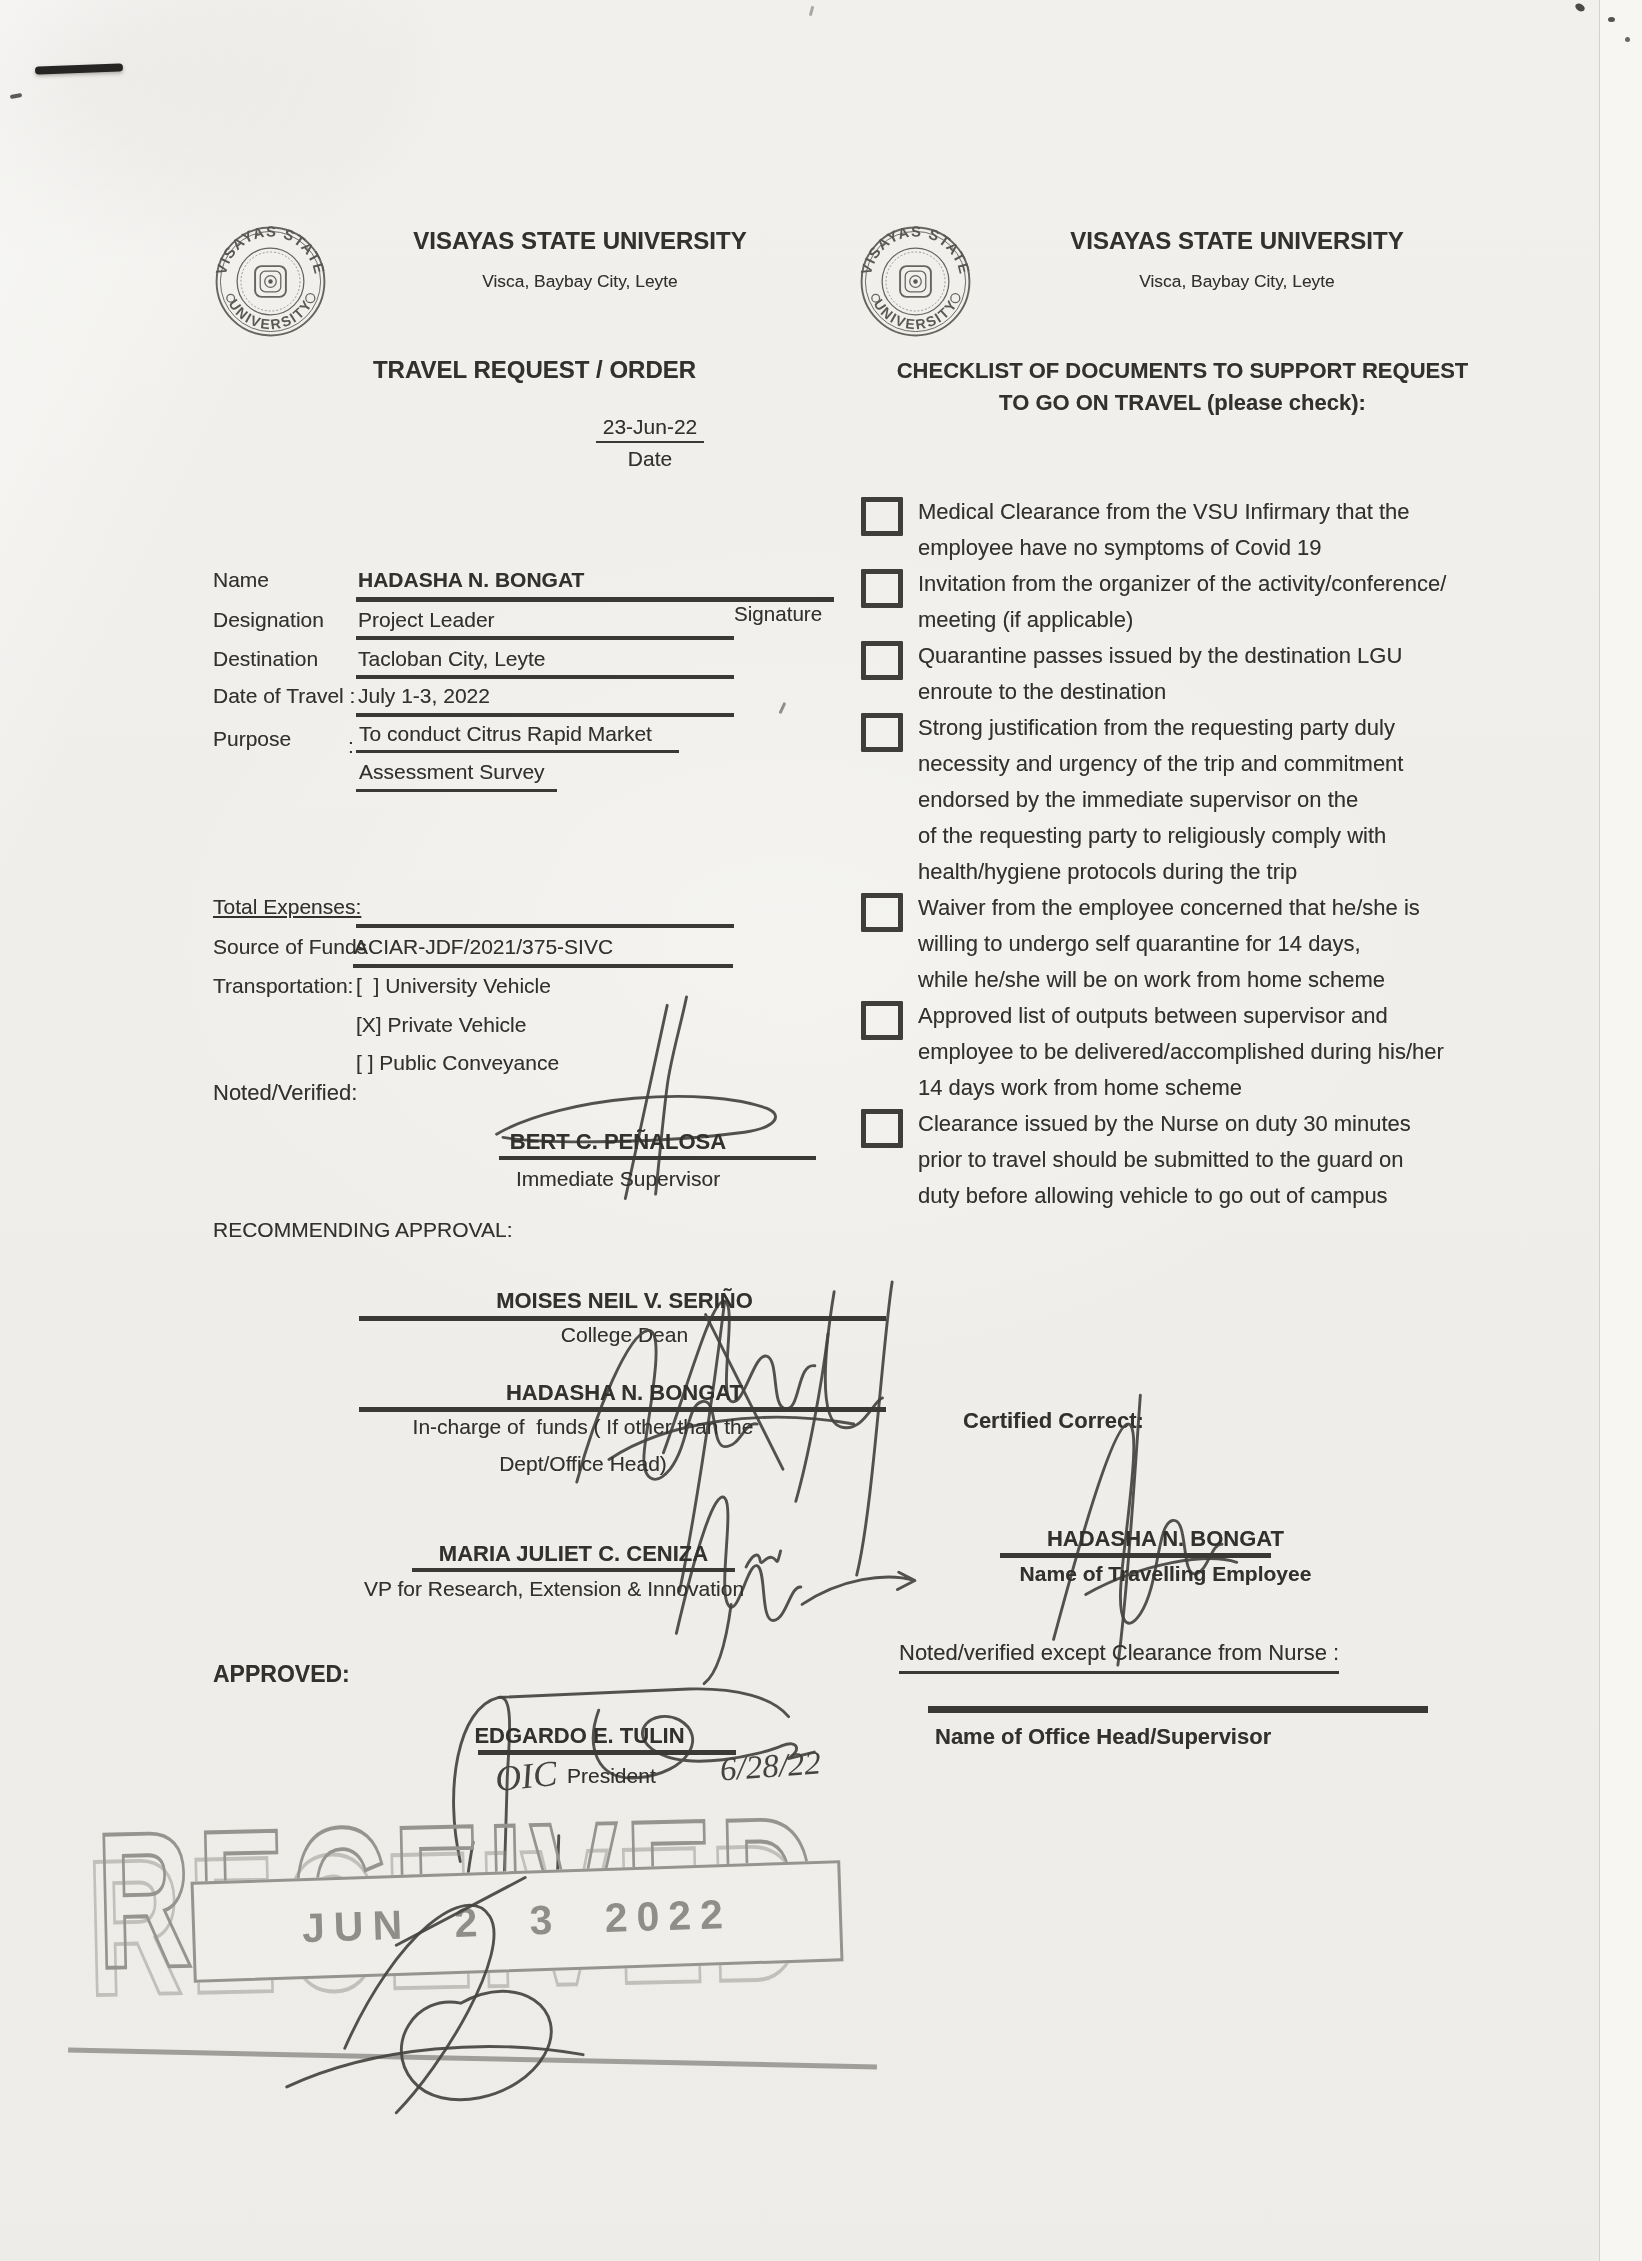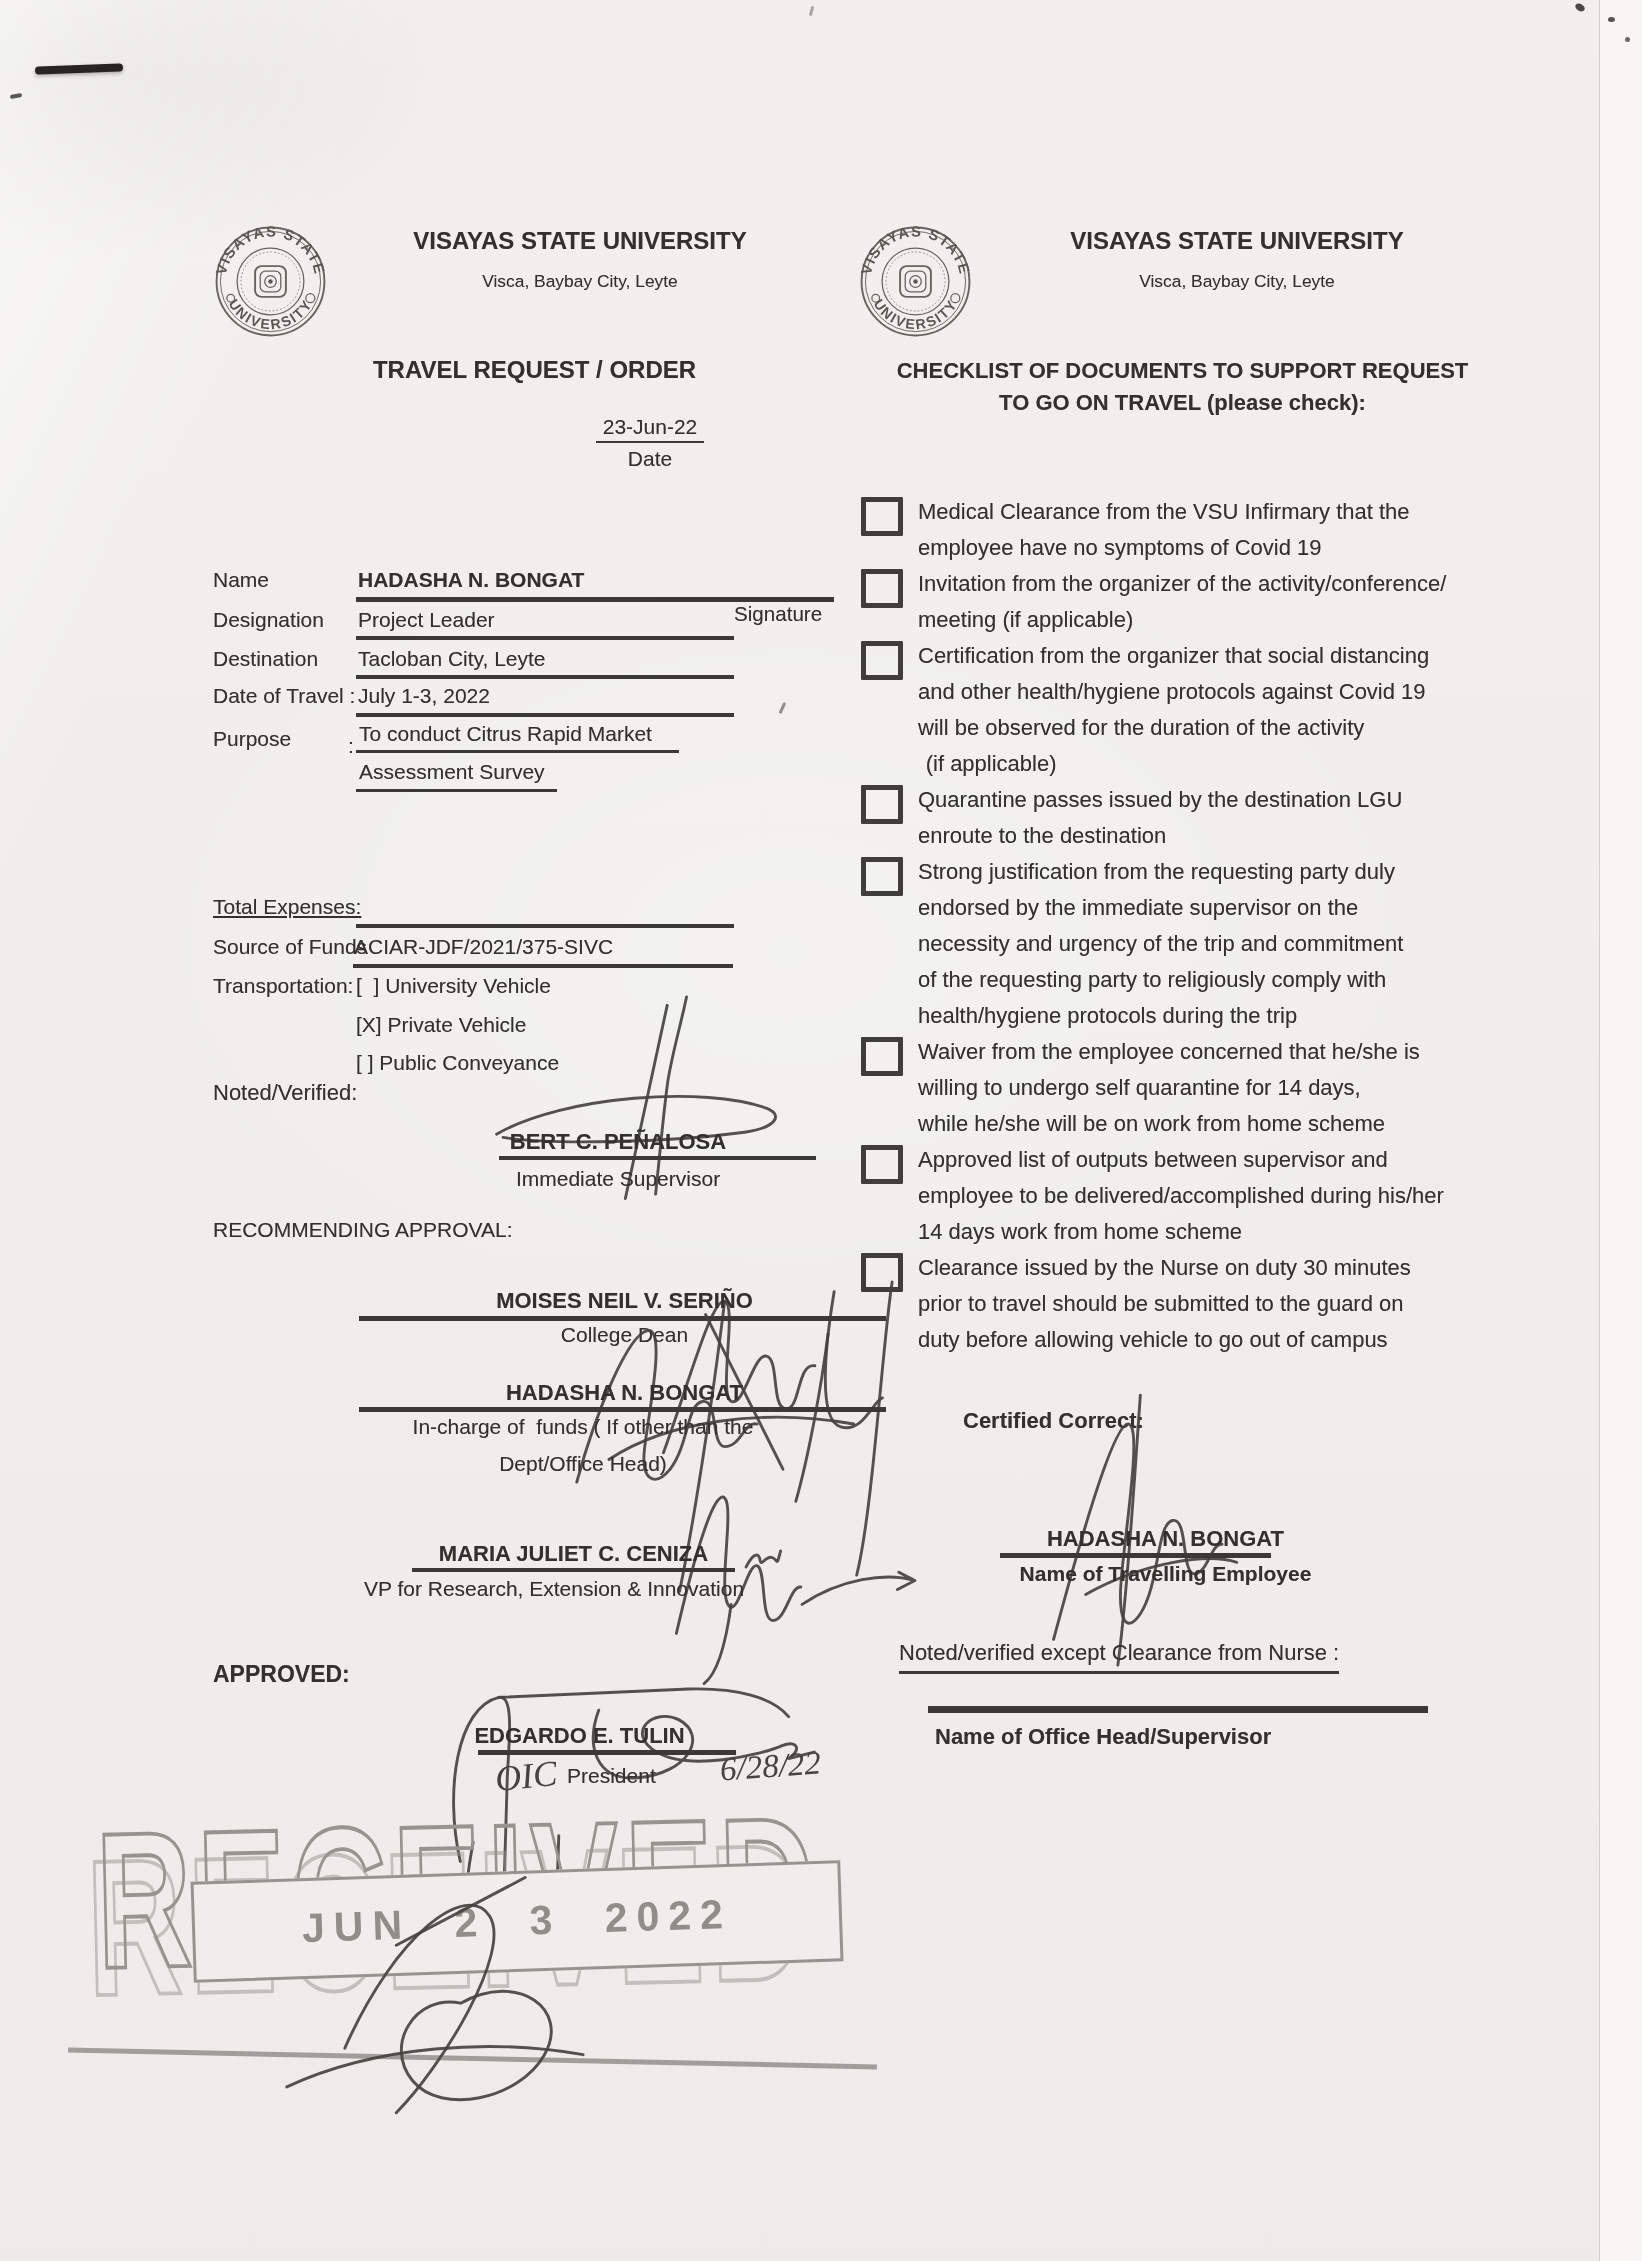--- a/index.html
+++ b/index.html
@@ -240,35 +240,28 @@
       <div class="ck-line">Medical Clearance from the VSU Infirmary that the</div>
       <div class="ck-line">employee have no symptoms of Covid 19</div>
     </div>
     <div class="ck-item">
       <span class="cb"></span>
       <div class="ck-line">Invitation from the organizer of the activity/conference/</div>
       <div class="ck-line">meeting (if applicable)</div>
     </div>
     <div class="ck-item">
       <span class="cb"></span>
-      <div class="ck-line">Certification from the organizer that social distancing</div>
-      <div class="ck-line">and other health/hygiene protocols against Covid 19</div>
-      <div class="ck-line">will be observed for the duration of the activity</div>
-      <div class="ck-line indent"> (if applicable)</div>
-    </div>
-    <div class="ck-item">
-      <span class="cb"></span>
       <div class="ck-line">Quarantine passes issued by the destination LGU</div>
       <div class="ck-line">enroute to the destination</div>
     </div>
     <div class="ck-item">
       <span class="cb"></span>
       <div class="ck-line">Strong justification from the requesting party duly</div>
+      <div class="ck-line">necessity and urgency of the trip and commitment</div>
       <div class="ck-line">endorsed by the immediate supervisor on the</div>
-      <div class="ck-line">necessity and urgency of the trip and commitment</div>
       <div class="ck-line">of the requesting party to religiously comply with</div>
       <div class="ck-line">health/hygiene protocols during the trip</div>
     </div>
     <div class="ck-item">
       <span class="cb"></span>
       <div class="ck-line">Waiver from the employee concerned that he/she is</div>
       <div class="ck-line">willing to undergo self quarantine for 14 days,</div>
       <div class="ck-line">while he/she will be on work from home scheme</div>
     </div>
     <div class="ck-item">

